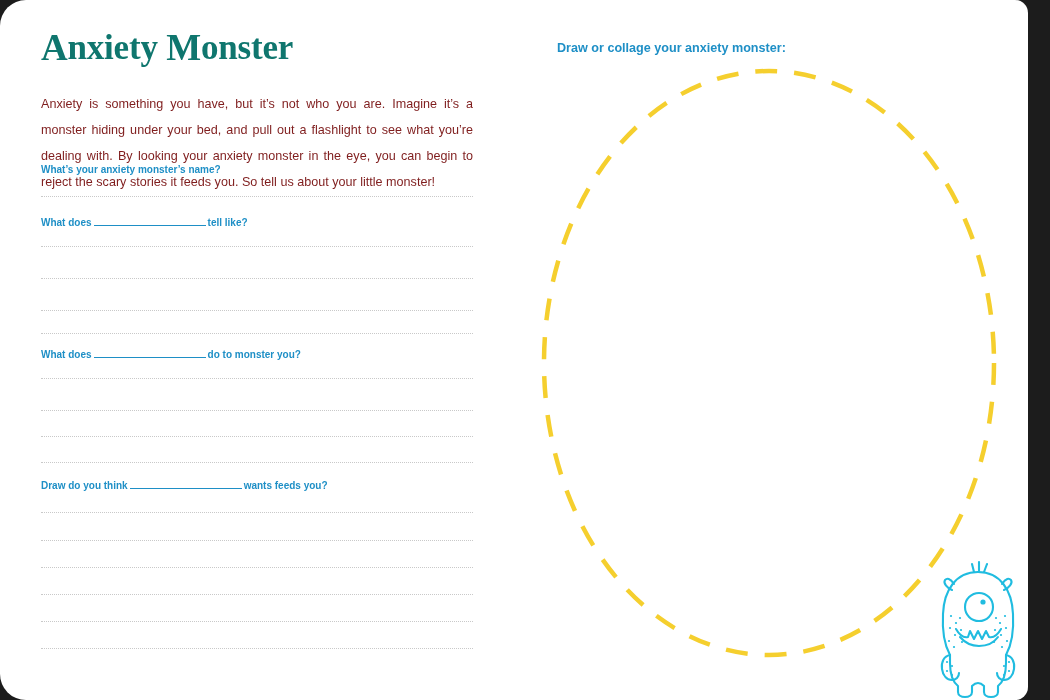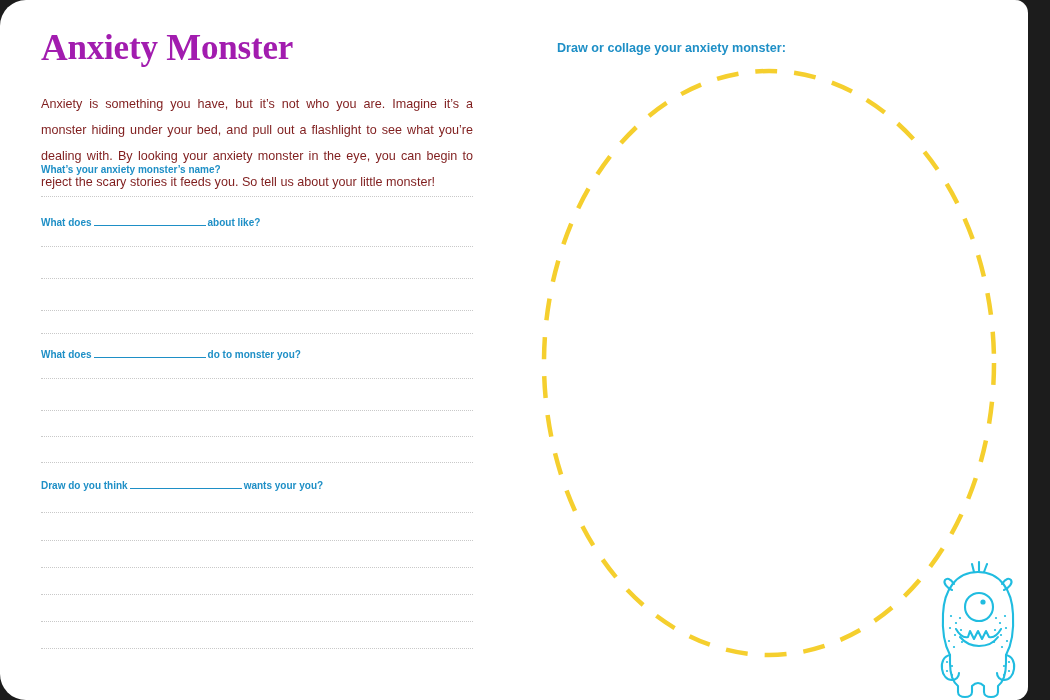--- a/index.html
+++ b/index.html
@@ -61,21 +61,21 @@
 
   #page-title {
     position: absolute;
     left: 0;
     top: 27px;
     font-family: "Liberation Serif", "DejaVu Serif", serif;
     font-weight: bold;
     font-size: 35px;
     line-height: 40px;
     letter-spacing: -0.2px;
-    color: #a21caf;
+    color: #0f766e;
     white-space: nowrap;
   }
   #page-title .swash {
     font-size: 37px;
     position: relative;
     top: 1px;
   }
 
   #intro-text {
     position: absolute;
@@ -159,37 +159,37 @@
       </div>
 
       <p id="intro-text">Anxiety is something you have, but it’s not who you are. Imagine it’s a monster hiding under your bed, and pull out a flashlight to see what you’re dealing with. By looking your anxiety monster in the eye, you can begin to reject the scary stories it feeds you. So tell us about your little monster!</p>
 
       <div class="question" style="top:164px;">
         <span>What’s your anxiety monster’s name?</span>
       </div>
       <div class="rule-line" style="top:196px;"></div>
 
       <div class="question" style="top:214px;">
-        <span>What does</span><span class="blank-fill"></span><span>about like?</span>
+        <span>What does</span><span class="blank-fill"></span><span>tell like?</span>
       </div>
       <div class="rule-line" style="top:246px;"></div>
       <div class="rule-line" style="top:278px;"></div>
       <div class="rule-line" style="top:310px;"></div>
       <div class="rule-line" style="top:333px;"></div>
 
       <div class="question" style="top:346px;">
         <span>What does</span><span class="blank-fill"></span><span>do to monster you?</span>
       </div>
       <div class="rule-line" style="top:378px;"></div>
       <div class="rule-line" style="top:410px;"></div>
       <div class="rule-line" style="top:436px;"></div>
       <div class="rule-line" style="top:462px;"></div>
 
       <div class="question" style="top:477px;">
-        <span>Draw do you think</span><span class="blank-fill"></span><span>wants your you?</span>
+        <span>Draw do you think</span><span class="blank-fill"></span><span>wants feeds you?</span>
       </div>
       <div class="rule-line" style="top:512px;"></div>
       <div class="rule-line" style="top:540px;"></div>
       <div class="rule-line" style="top:567px;"></div>
       <div class="rule-line" style="top:594px;"></div>
       <div class="rule-line" style="top:621px;"></div>
       <div class="rule-line" style="top:648px;"></div>
 
     </div>
   </div>

